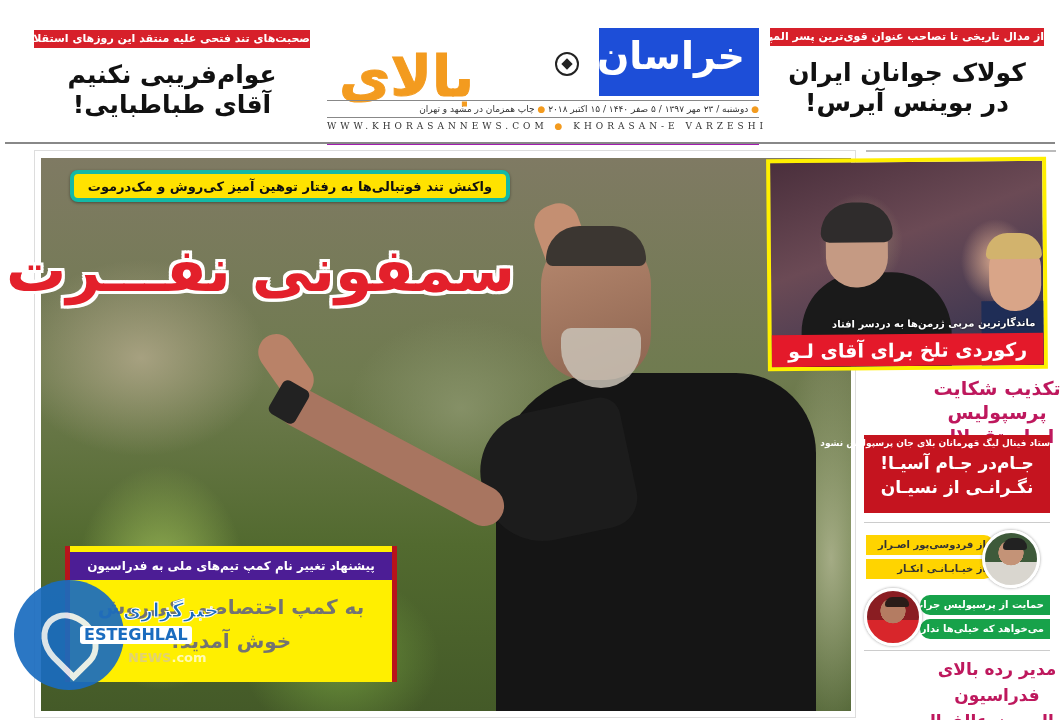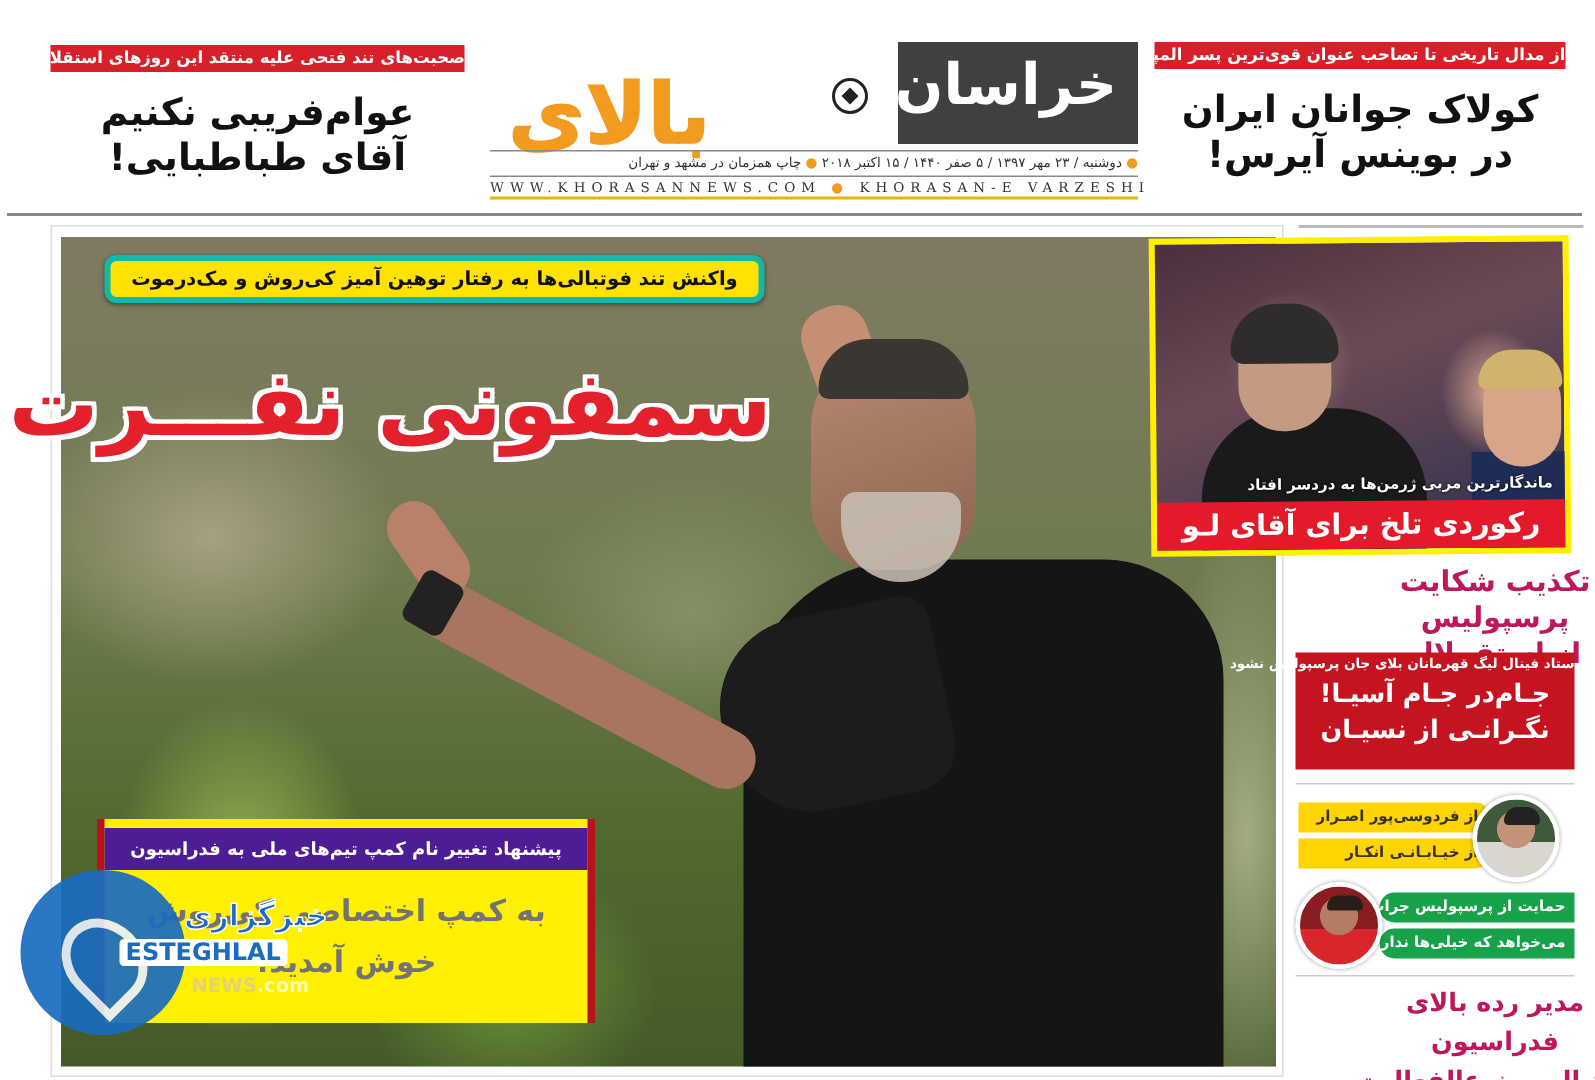--- a/index.html
+++ b/index.html
@@ -4,30 +4,30 @@
 <style>
   * { box-sizing: border-box; margin: 0; padding: 0; }
   html, body { width: 1063px; height: 720px; overflow: hidden; background: #ffffff; }
   body { position: relative; font-family: "DejaVu Sans", sans-serif; direction: rtl; color: #111; }
 
   
   .kicker-red { position: absolute; background: #d7202a; color: #fff; font-weight: bold; font-size: 11px; line-height: 18px; text-align: center; white-space: nowrap; overflow: hidden; }
   .top-headline { position: absolute; font-weight: bold; font-size: 25px; line-height: 30px; text-align: center; color: #111; }
 
   .logo-wrap { position: absolute; left: 327px; top: 0; width: 432px; height: 100px; }
-  .logo-red { position: absolute; right: 0; top: 28px; width: 160px; height: 68px; background: #404040; }
+  .logo-red { position: absolute; right: 0; top: 28px; width: 160px; height: 68px; background: #1d4ed8; }
   .logo-red span { position: absolute; right: 14px; top: 6px; font-size: 38px; font-weight: bold; color: #fff; letter-spacing: 1px; }
   .logo-orange-bg { position: absolute; left: 2px; top: 30px; width: 270px; height: 66px; }
   .logo-orange-text { position: absolute; left: 10px; top: 12px; font-size: 56px; font-weight: bold; color: #f39b1f; line-height: 70px; letter-spacing: -2px; -webkit-text-stroke: 1px #f39b1f; }
   .logo-ball { position: absolute; left: 228px; top: 52px; width: 24px; height: 24px; border-radius: 50%; background: #fff; border: 2px solid #222; overflow: hidden; }
   .logo-ball::before { content: ""; position: absolute; left: 6px; top: 6px; width: 8px; height: 8px; background: #222; transform: rotate(45deg); }
 
   .date-line { position: absolute; left: 327px; top: 100px; width: 432px; height: 16px; font-size: 9px; line-height: 16px; color: #333; white-space: nowrap; border-top: 1px solid #888; }
   .date-line .dot { color: #f39b1f; }
-  .url-line { position: absolute; left: 327px; top: 117px; width: 432px; height: 16px; font-family: "DejaVu Serif", serif; font-size: 9px; letter-spacing: 4px; line-height: 16px; color: #333; direction: ltr; text-align: justify; border-top: 1px solid #888; border-bottom: 2px solid #eab308; white-space: nowrap; }
+  .url-line { position: absolute; left: 327px; top: 117px; width: 432px; height: 28px; font-family: "DejaVu Serif", serif; font-size: 9px; letter-spacing: 4px; line-height: 16px; color: #333; direction: ltr; text-align: justify; border-top: 1px solid #888; border-bottom: 2px solid #a21caf; white-space: nowrap; }
   .url-line .dot { color: #f39b1f; }
 
   .masthead-rule { position: absolute; left: 5px; top: 142px; width: 1050px; height: 2px; background: #888; }
 
   
   .main-frame { position: absolute; left: 34px; top: 150px; width: 822px; height: 568px; border: 1px solid #ddd; }
   .main-photo { position: absolute; left: 41px; top: 158px; width: 810px; height: 553px; overflow: hidden;
     background:
       radial-gradient(ellipse 120px 160px at 120px 420px, rgba(160,190,90,0.85), transparent 70%),
       radial-gradient(ellipse 140px 120px at 300px 500px, rgba(110,150,60,0.9), transparent 70%),

